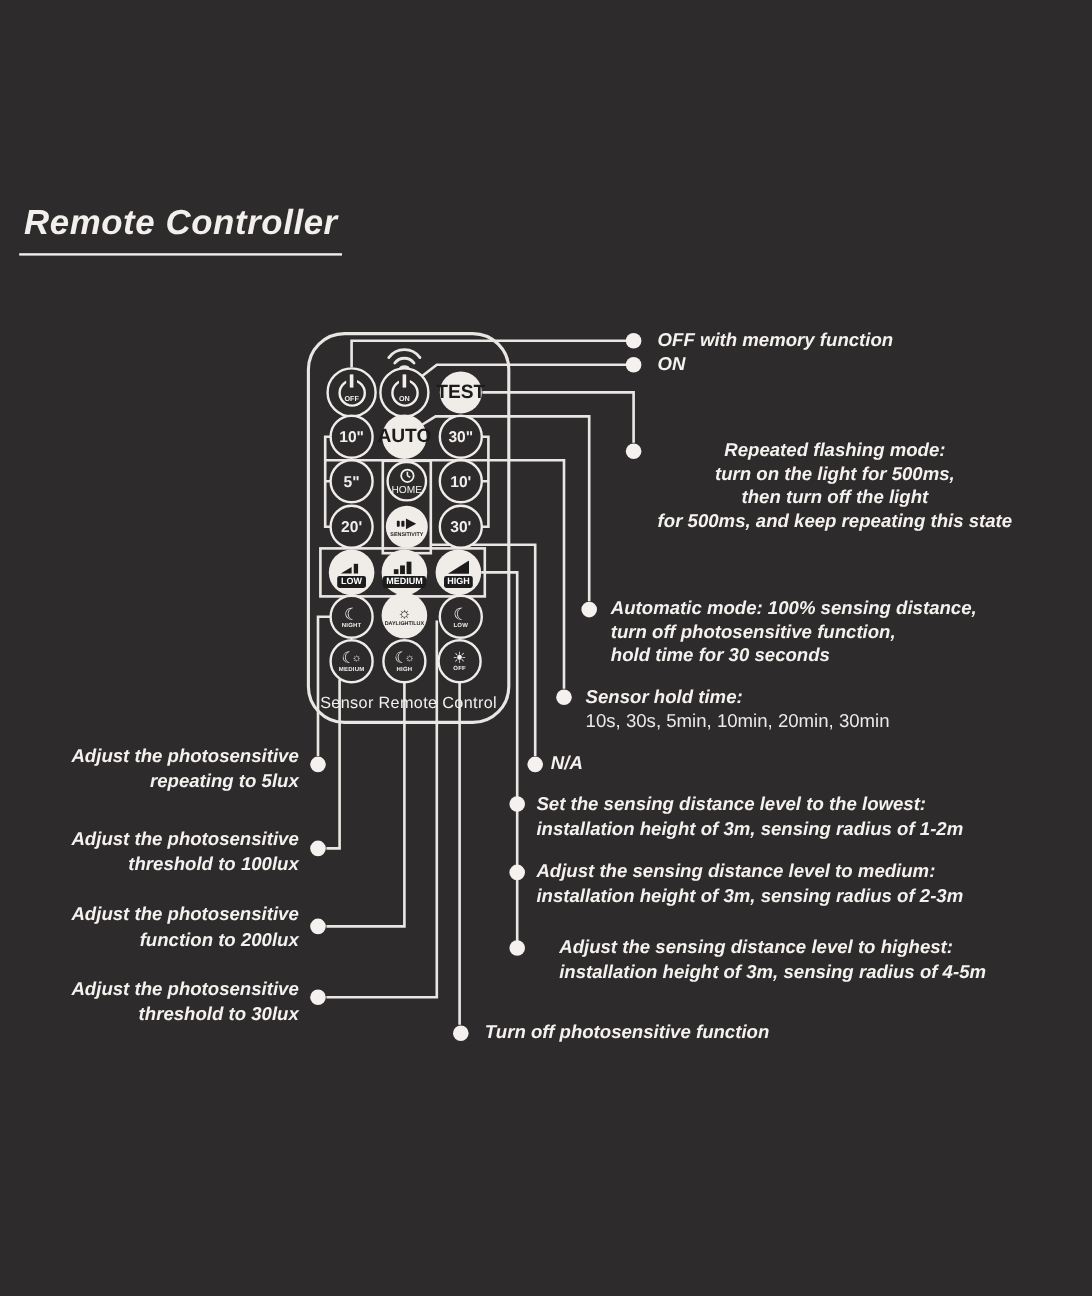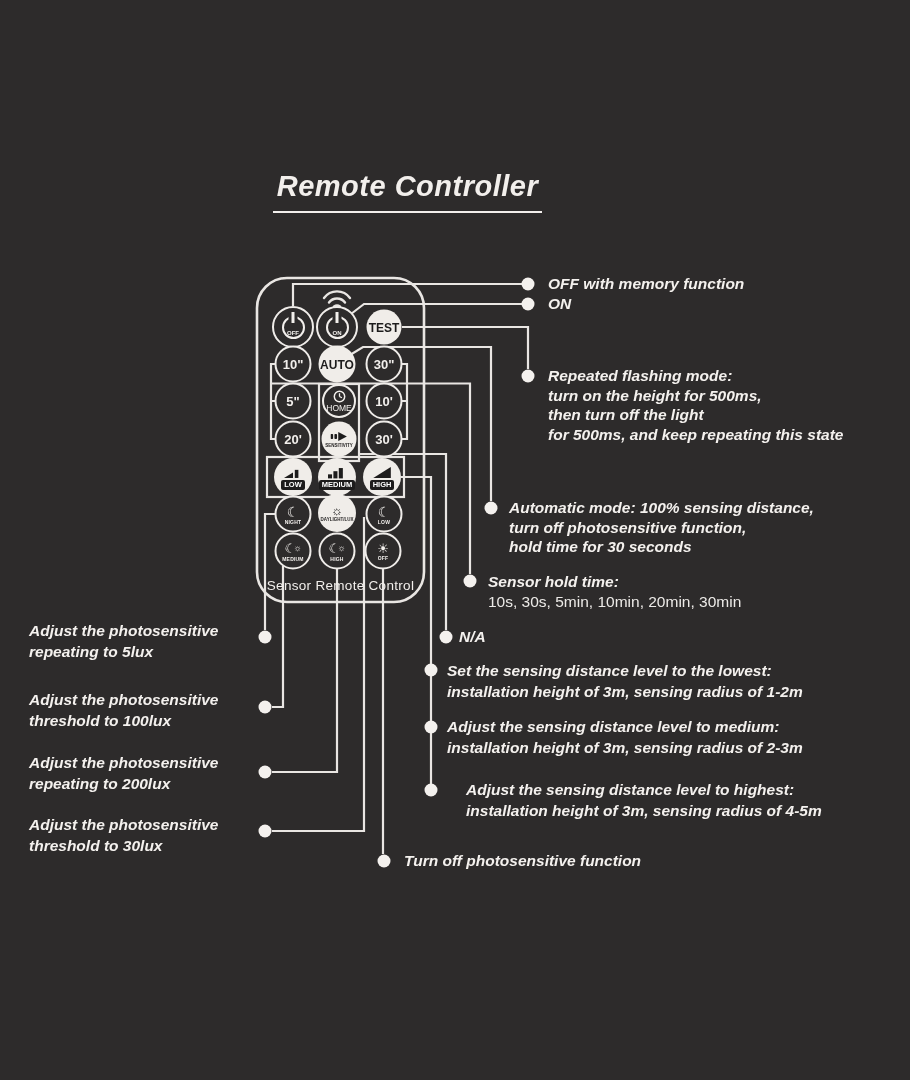--- a/index.html
+++ b/index.html
@@ -1,53 +1,53 @@
 <!DOCTYPE html>
 <html><head>
 <meta charset="utf-8">
 <style>
   html,body{margin:0;padding:0;background:#2d2b2b;}
   #canvas{position:relative;width:910px;height:1080px;background:#2d2b2b;overflow:hidden;
           font-family:"Liberation Sans",sans-serif;color:#f2efec;}
   
-  .title-wrap{position:absolute;top:170px;left:5px;width:805px;text-align:center;}
+  .title-wrap{position:absolute;top:170px;left:16px;width:805px;}
   .title{display:inline-block;font-size:29px;font-weight:bold;font-style:italic;
          padding:0 4px 8px 4px;border-bottom:2.5px solid #f2efec;letter-spacing:.5px;}
   
   #lines{position:absolute;left:0;top:0;}
   
   .btn{position:absolute;transform:translate(-50%,-50%);border-radius:50%;
        display:flex;flex-direction:column;align-items:center;justify-content:center;
        box-sizing:border-box;text-align:center;line-height:1;}
   .outline{border:2px solid #efece9;background:#2d2b2b;color:#f2efec;}
   .fill{background:#f0ede9;color:#1d1c1c;border:none;}
   .pw{width:42px;height:42px;}
   .pwr{position:relative;width:23px;height:23px;border:2.5px solid #f2efec;border-radius:50%;box-sizing:border-box;}
   .pwr .bar{position:absolute;top:-6px;left:50%;transform:translateX(-50%);width:3px;height:11px;
             background:#f2efec;box-shadow:0 0 0 3px #2d2b2b;}
   .pwr .plabel{position:absolute;bottom:1px;left:0;width:100%;text-align:center;
                font-size:6px;font-weight:bold;color:#f2efec;}
-  .round35{width:35px;height:35px;font-size:12px;font-weight:bold;}
+  .round35{width:35px;height:35px;font-size:16px;font-weight:bold;}
   .timer{width:37px;height:37px;font-size:13px;font-weight:bold;}
   .small-cap{font-size:5px;font-weight:bold;margin-top:1px;letter-spacing:.2px;}
   .tiny-cap{font-size:4.5px;font-weight:bold;margin-top:1px;}
   .glyph{font-size:14px;line-height:1;}
   .sense{width:38px;height:38px;padding-top:3px;}
   .sense .slabel{background:#1d1c1c;color:#fff;font-size:7.5px;font-weight:bold;
                  padding:1px 3px 1.5px 3px;border-radius:2px;margin-top:1px;}
   .combo{display:flex;align-items:center;height:14px;}
   .combo .m{font-size:13px;} .combo .s{font-size:9px;margin-left:-3px;}
   .footer-label{position:absolute;left:257px;top:578px;width:167px;text-align:center;
                 font-size:13.5px;font-weight:normal;letter-spacing:.3px;}
   
   .ann{position:absolute;font-size:15.5px;font-weight:bold;font-style:italic;color:#f4f1ee;}
   .ann .ln{line-height:19.5px;white-space:nowrap;}
   .ann .ln2{line-height:20.5px;white-space:nowrap;font-style:italic;}
   .ann .sub{font-weight:normal;font-style:normal;line-height:20px;white-space:nowrap;color:#eceae7;}
-  .left-ann{width:220px;}
+  .left-ann{text-align:right;width:220px;}
   .left-ann .ln{line-height:21px;}
 </style>
 </head>
 <body>
 
 <div id="canvas">
 
   <div class="title-wrap">
     <span class="title">Remote Controller</span>
   </div>
@@ -204,23 +204,23 @@
   </div>
 
   <div class="footer-label">Sensor Remote Control</div>
 
   <div class="ann" style="left:548px;top:274px;">
     <div class="ln">OFF with memory function</div>
   </div>
   <div class="ann" style="left:548px;top:294px;">
     <div class="ln">ON</div>
   </div>
-  <div class="ann" style="left:548px;top:366px;">
+  <div class="ann" style="left:548px;top:366px;text-align:center;">
     <div class="ln">Repeated flashing mode:</div>
-    <div class="ln">turn on the height for 500ms,</div>
+    <div class="ln">turn on the light for 500ms,</div>
     <div class="ln">then turn off the light</div>
     <div class="ln">for 500ms, and keep repeating this state</div>
   </div>
   <div class="ann" style="left:509px;top:498px;">
     <div class="ln">Automatic mode: 100% sensing distance,</div>
     <div class="ln">turn off photosensitive function,</div>
     <div class="ln">hold time for 30 seconds</div>
   </div>
   <div class="ann" style="left:488px;top:572px;">
     <div class="ln">Sensor hold time:</div>
@@ -248,20 +248,20 @@
   <div class="ann left-ann" style="left:29px;top:620px;">
     <div class="ln">Adjust the photosensitive</div>
     <div class="ln">repeating to 5lux</div>
   </div>
   <div class="ann left-ann" style="left:29px;top:689px;">
     <div class="ln">Adjust the photosensitive</div>
     <div class="ln">threshold to 100lux</div>
   </div>
   <div class="ann left-ann" style="left:29px;top:752px;">
     <div class="ln">Adjust the photosensitive</div>
-    <div class="ln">repeating to 200lux</div>
+    <div class="ln">function to 200lux</div>
   </div>
   <div class="ann left-ann" style="left:29px;top:814px;">
     <div class="ln">Adjust the photosensitive</div>
     <div class="ln">threshold to 30lux</div>
   </div>
 
 </div>
 
 </body></html>

